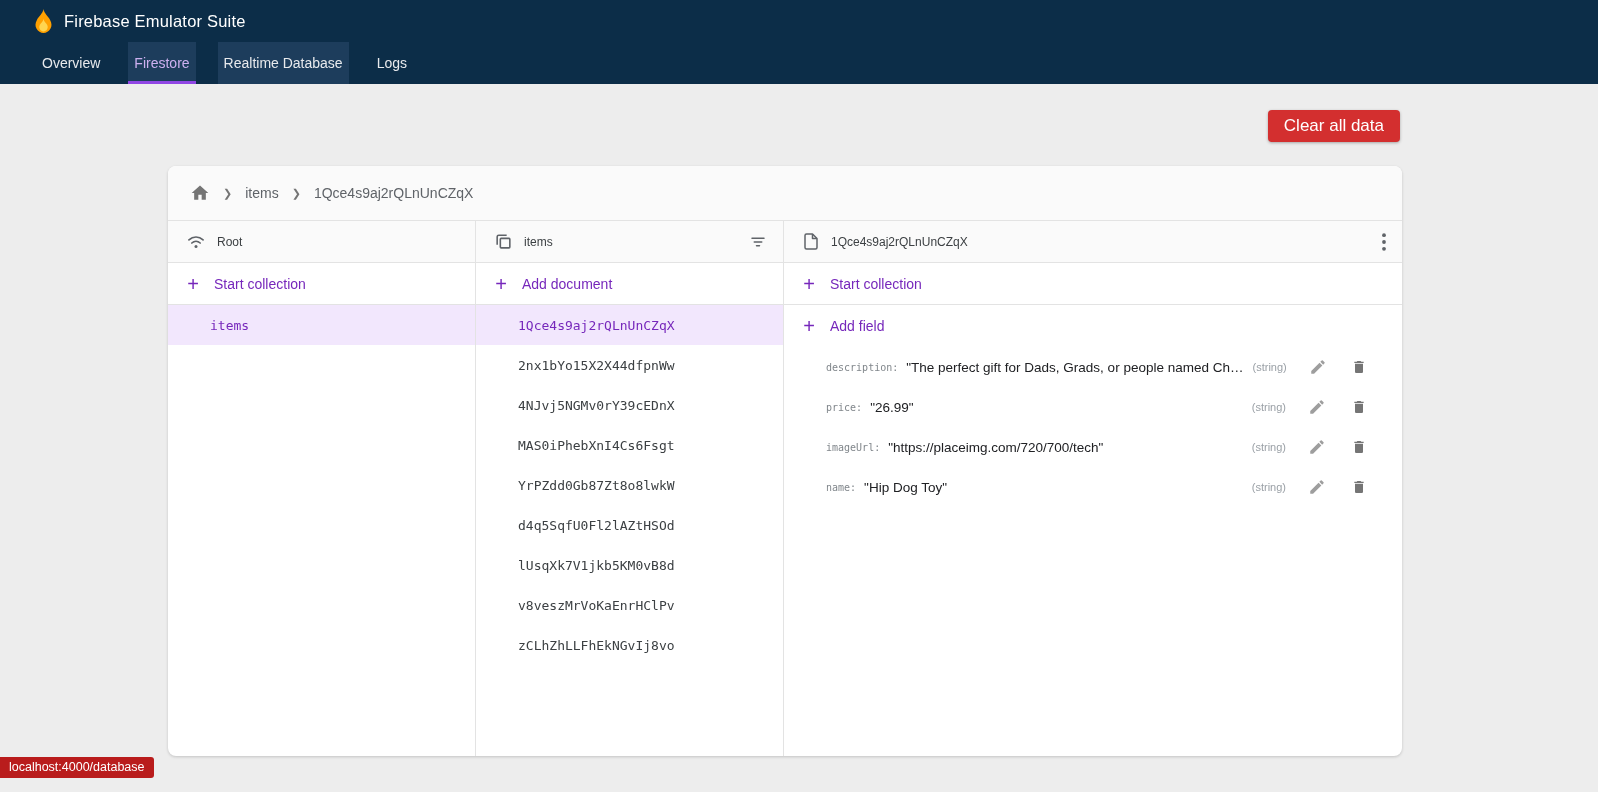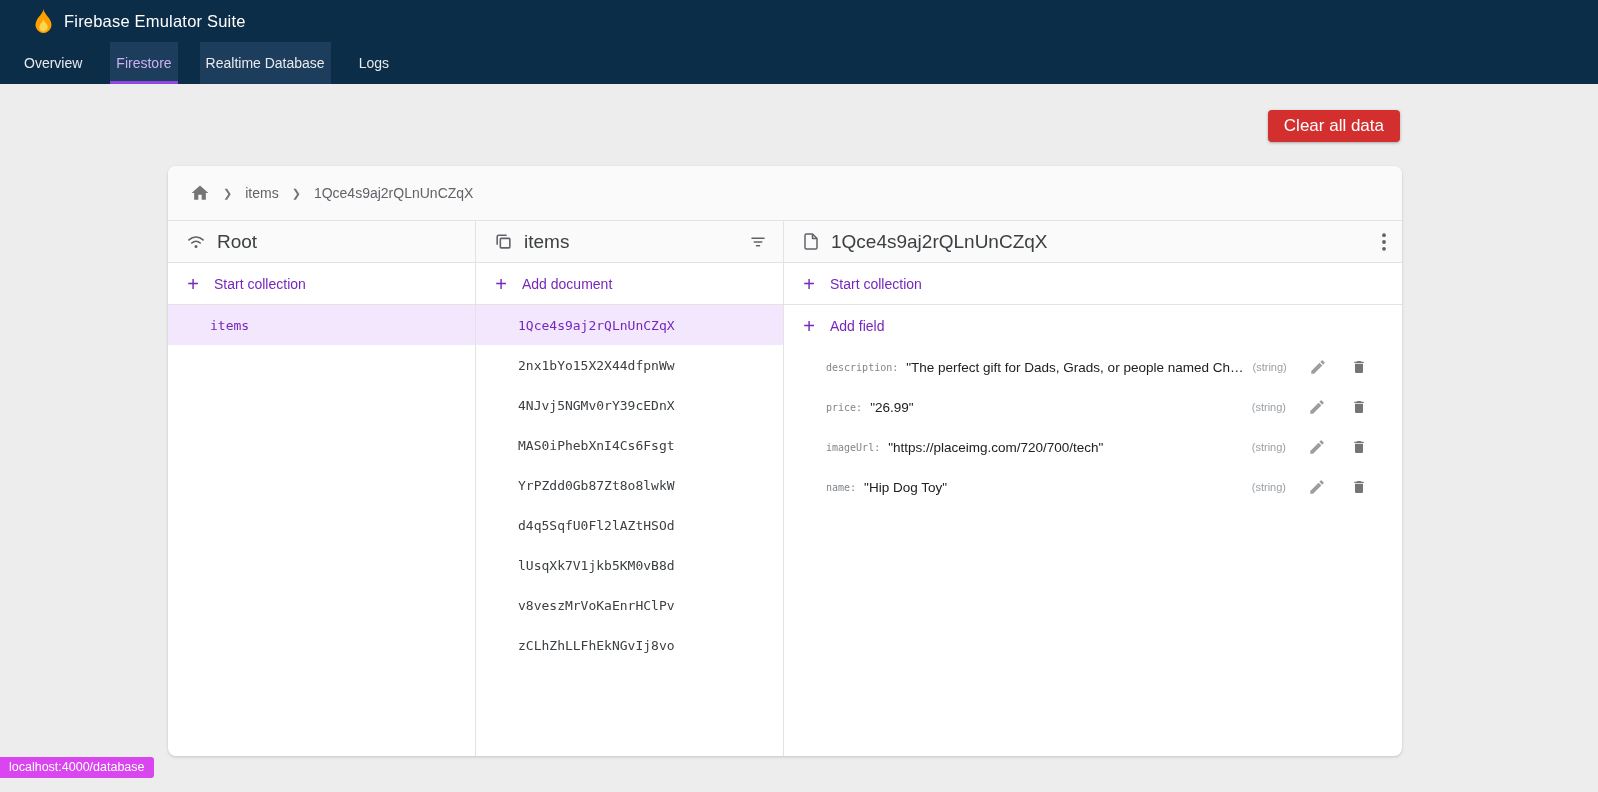--- a/index.html
+++ b/index.html
@@ -11,21 +11,21 @@
     position: relative;
     overflow: hidden;
     color: #202124;
   }
 
   
   .app-header { background: #0c2d48; color: #fff; }
   .titlebar { height: 42px; display: flex; align-items: center; padding: 0 34px; gap: 11px; }
   .app-title { font-size: 16.5px; font-weight: 500; letter-spacing: .2px; }
 
-  .nav { display: flex; height: 42px; padding-left: 18px; gap: 22px; }
+  .nav { display: flex; height: 42px; padding-left: 36px; gap: 22px; }
   .tab {
     display: flex; align-items: center; padding: 0 6px;
     font-size: 14px; color: #e8eaed; position: relative; cursor: pointer; white-space: nowrap;
   }
   .tab.hovered { background: #1d3d5c; }
   .tab.active { background: #1d3d5c; color: #cdb0f0; }
   .tab.active::after {
     content: ""; position: absolute; left: 0; right: 0; bottom: 0; height: 3px; background: #9046e4;
   }
 
@@ -63,21 +63,21 @@
   .columns { flex: 1; display: flex; min-height: 0; }
   .col { display: flex; flex-direction: column; border-right: 1px solid #e3e3e3; min-width: 0; }
   .col-root, .col-collection { width: 308px; flex: none; }
   .col-document { flex: 1; border-right: none; }
 
   .col-header {
     height: 42px; flex: none;
     background: #fafafa; border-bottom: 1px solid #e3e3e3;
     display: flex; align-items: center; gap: 11px;
     padding: 0 16px 0 18px;
-    font-size: 19px; color: #3c4043;
+    font-size: 12px; color: #3c4043;
   }
   .col-header .spacer { margin-left: auto; }
   .icon { display: flex; align-items: center; justify-content: center; }
   .icon-btn { background: none; border: none; padding: 0; display: flex; align-items: center; justify-content: center; cursor: pointer; }
 
   .action-row {
     height: 42px; flex: none;
     display: flex; align-items: center; gap: 14px;
     padding: 0 18px;
     color: #7627bb; font-size: 14px; font-weight: 500;
@@ -109,21 +109,21 @@
   .field-value {
     color: #202124; white-space: nowrap; overflow: hidden; text-overflow: ellipsis;
     max-width: 420px;
   }
   .field-type { margin-left: auto; color: #9aa0a6; font-size: 11px; padding-right: 6px; }
   .field-row .icon-btn { width: 34px; height: 30px; }
 
   
   .statusbar {
     position: absolute; left: 0; bottom: 14px;
-    background: #d946ef; color: #fff;
+    background: #b91c1c; color: #fff;
     font-size: 12.5px; padding: 3px 9px 4px 9px;
     border-radius: 0 3px 3px 0;
   }
 </style>
 </head>
 <body>
 
 <header class="app-header">
   <div class="titlebar">
     <span class="icon">

